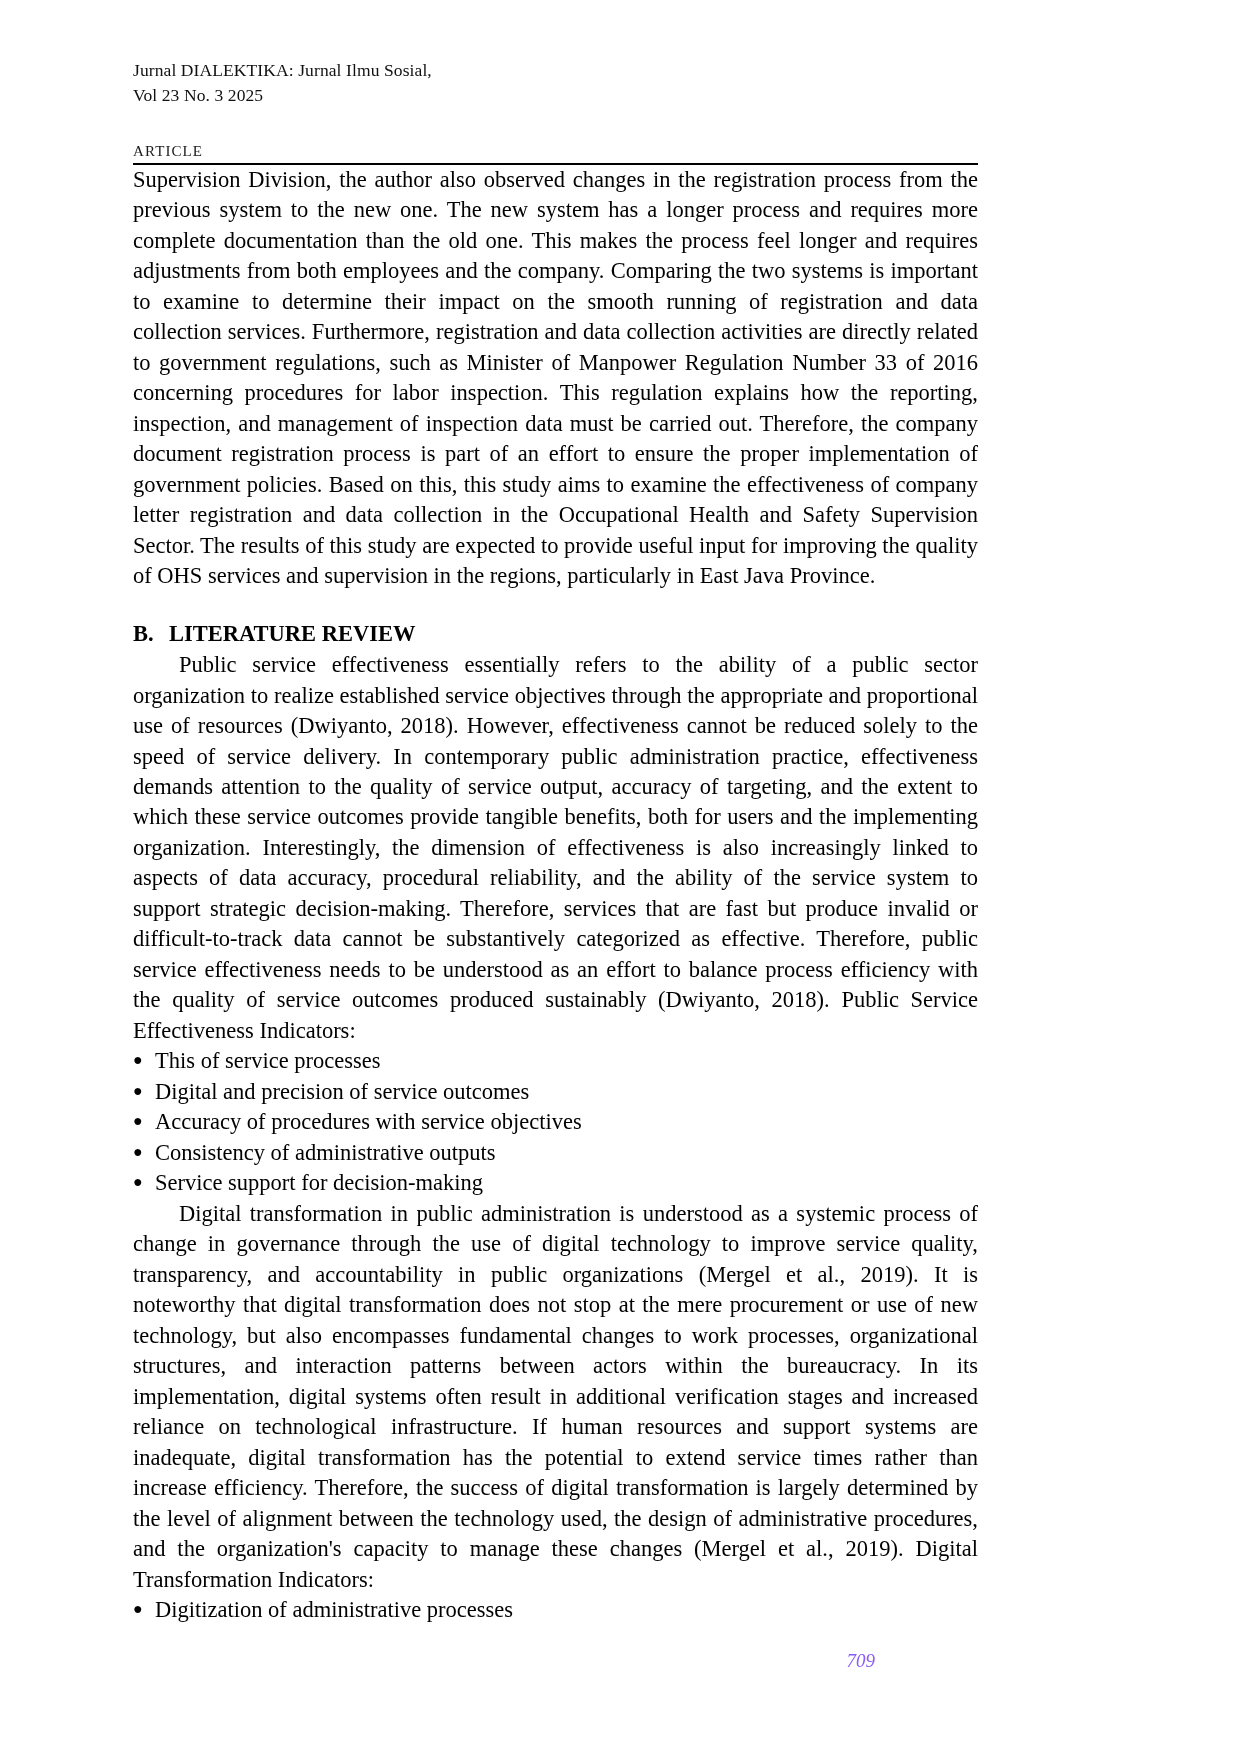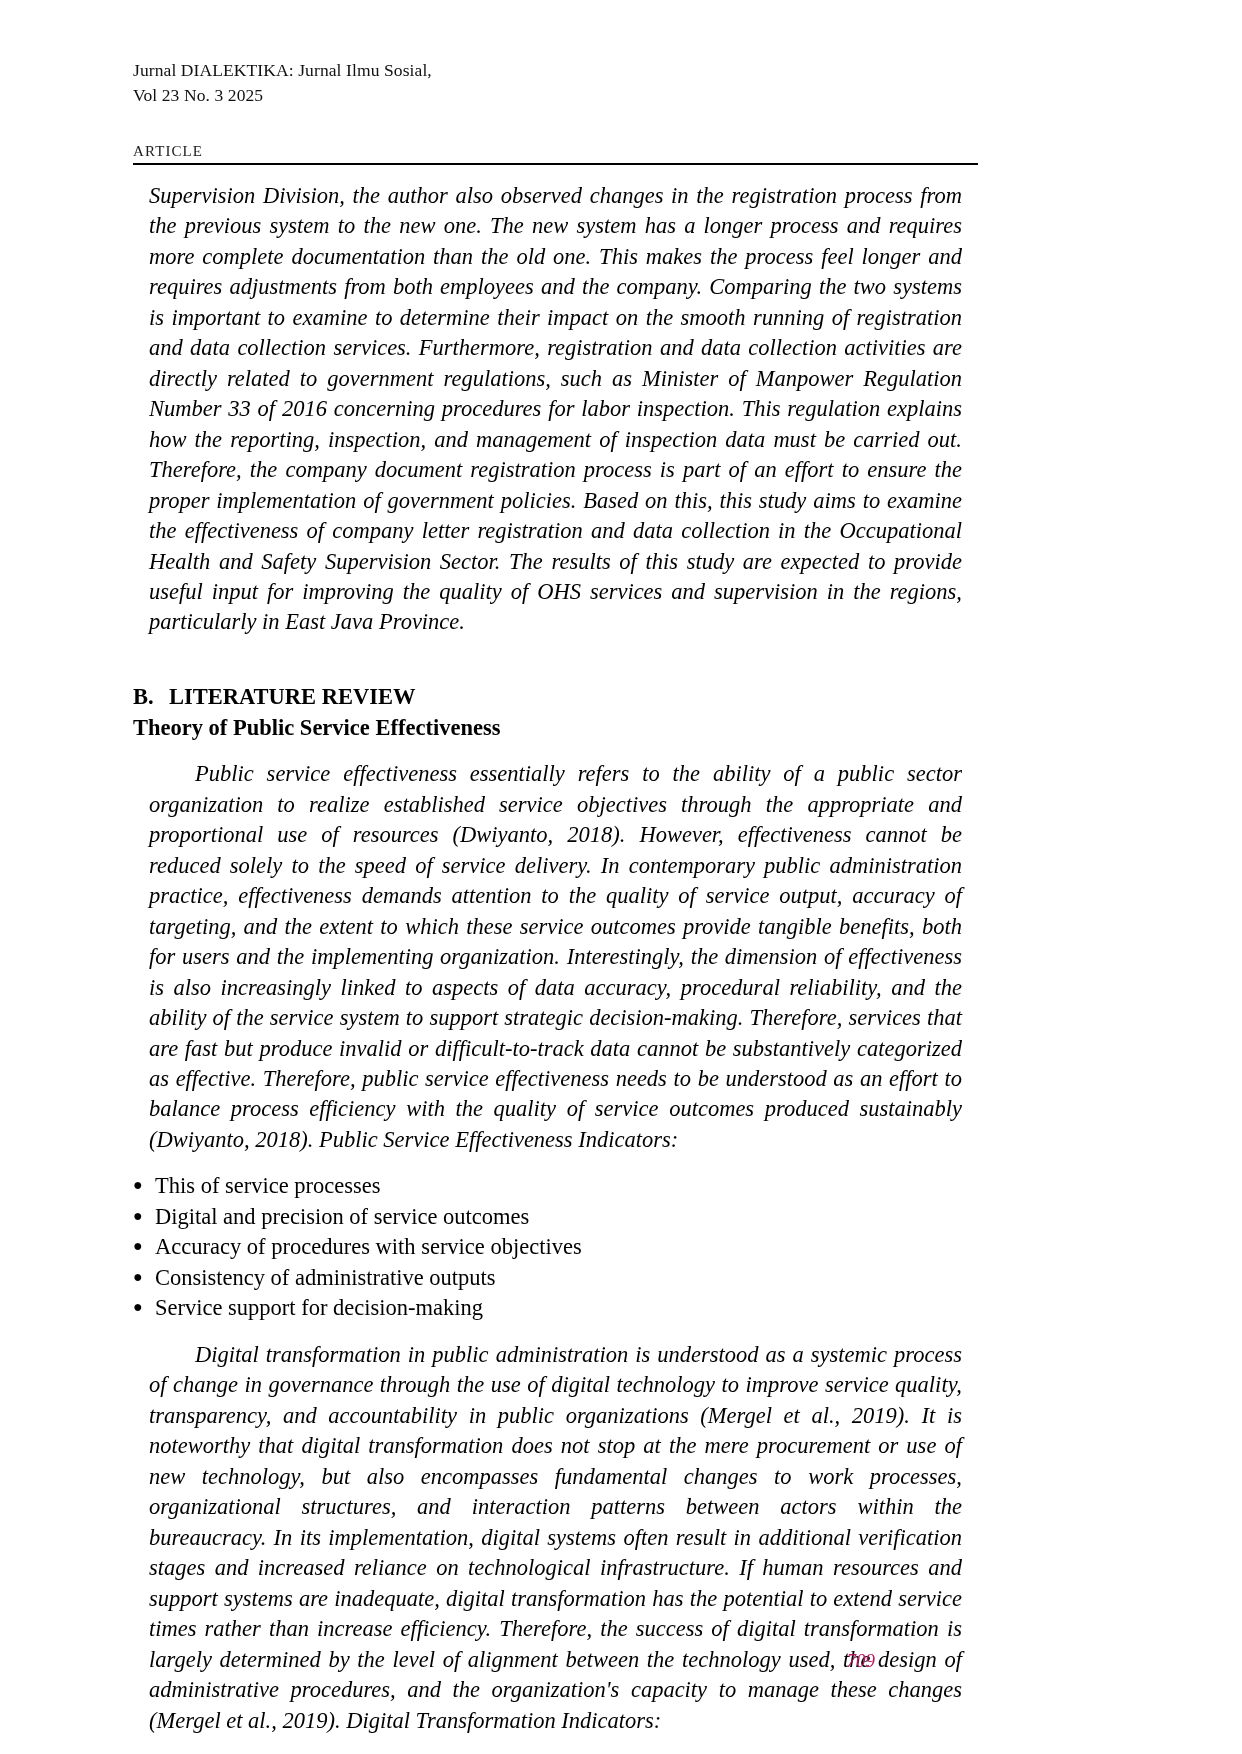--- a/index.html
+++ b/index.html
@@ -53,23 +53,22 @@
 
   
   .body-text {
     font-size: 22.5px;
     line-height: 1.355;
     text-align: justify;
     text-justify: inter-word;
     color: #000;
   }
   p.para {
-    margin: 16px;
+    margin: 0;
     text-align: justify;
-    font-style: italic;
   }
   p.para.indent { text-indent: 46px; }
 
   .gap-section { height: 28px; }
 
   
   h2.section-heading {
     font-size: 22.5px;
     font-weight: bold;
     margin: 0;
@@ -113,21 +112,21 @@
   }
 
   
   .folio {
     position: absolute;
     right: 133px;
     bottom: 82px;
     font-size: 19px;
     font-style: italic;
     font-family: "Liberation Serif", "DejaVu Serif", serif;
-    color: #be185d;
+    color: #8b5cf6;
   }
 </style>
 </head>
 <body>
 
 <div class="page">
 
   <div class="content">
 
     <div class="runhead">
@@ -144,21 +143,20 @@
 
       <p class="para">Supervision Division, the author also observed changes in the registration process from the previous system to the new one. The new system has a longer process and requires more complete documentation than the old one. This makes the process feel longer and requires adjustments from both employees and the company. Comparing the two systems is important to examine to determine their impact on the smooth running of registration and data collection services. Furthermore, registration and data collection activities are directly related to government regulations, such as Minister of Manpower Regulation Number 33 of 2016 concerning procedures for labor inspection. This regulation explains how the reporting, inspection, and management of inspection data must be carried out. Therefore, the company document registration process is part of an effort to ensure the proper implementation of government policies. Based on this, this study aims to examine the effectiveness of company letter registration and data collection in the Occupational Health and Safety Supervision Sector. The results of this study are expected to provide useful input for improving the quality of OHS services and supervision in the regions, particularly in East Java Province.</p>
 
       <div class="gap-section"></div>
 
       <h2 class="section-heading">
         <span class="sec-letter">B.</span>
         <span>LITERATURE REVIEW</span>
       </h2>
 
-      <h3 class="sub-heading">Theory of Public Service Effectiveness</h3>
 
       <p class="para indent">Public service effectiveness essentially refers to the ability of a public sector organization to realize established service objectives through the appropriate and proportional use of resources (Dwiyanto, 2018). However, effectiveness cannot be reduced solely to the speed of service delivery. In contemporary public administration practice, effectiveness demands attention to the quality of service output, accuracy of targeting, and the extent to which these service outcomes provide tangible benefits, both for users and the implementing organization. Interestingly, the dimension of effectiveness is also increasingly linked to aspects of data accuracy, procedural reliability, and the ability of the service system to support strategic decision-making. Therefore, services that are fast but produce invalid or difficult-to-track data cannot be substantively categorized as effective. Therefore, public service effectiveness needs to be understood as an effort to balance process efficiency with the quality of service outcomes produced sustainably (Dwiyanto, 2018). Public Service Effectiveness Indicators:</p>
 
       <ul class="bullets">
         <li>
           <span class="bullet-glyph">●</span>
           <span class="bullet-text">This of service processes</span>
         </li>
         <li>
           <span class="bullet-glyph">●</span>

